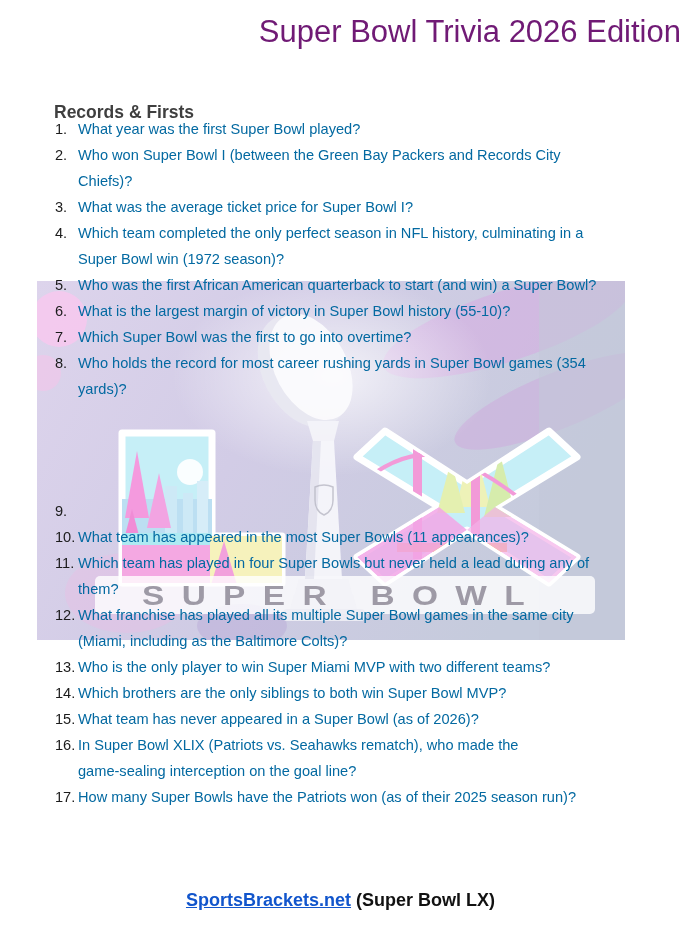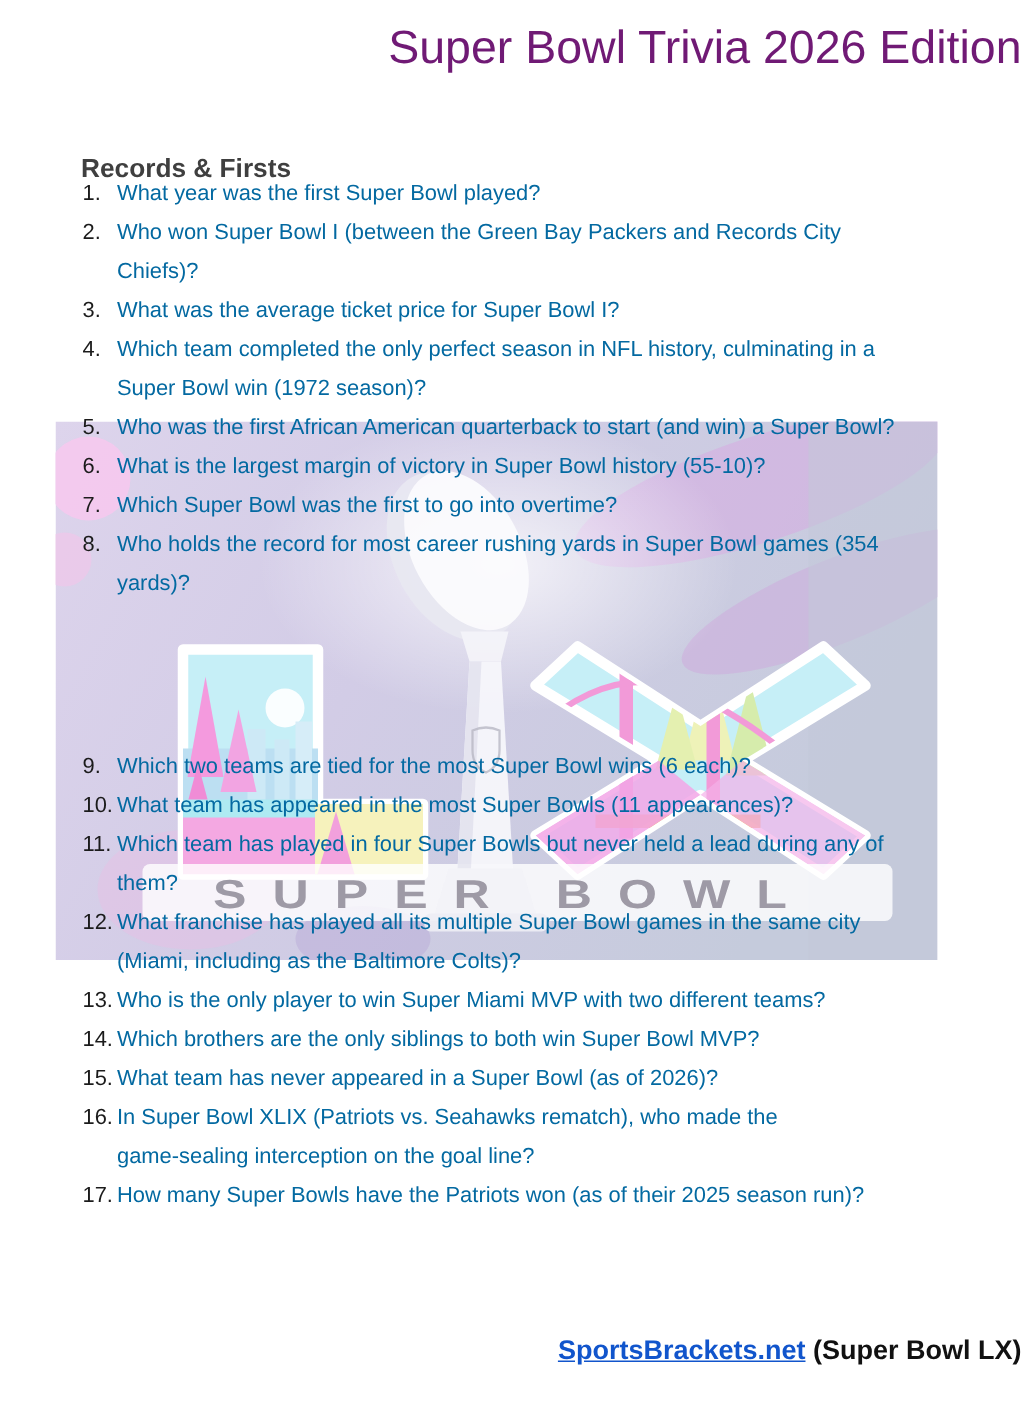--- a/index.html
+++ b/index.html
@@ -32,21 +32,21 @@
   .list2{top:498px;}
   .q-row{display:flex;height:26px;line-height:26px;}
   .q-num{
     flex:0 0 23px;font-size:14.6px;color:#1b1b1b;white-space:nowrap;
   }
   .q-text{
     font-size:14.6px;color:#0369a1;white-space:nowrap;
   }
   .footer{
     position:absolute;top:889px;left:0;width:100%;
-    text-align:right;font-size:18px;font-weight:bold;color:#111111;
+    text-align:center;font-size:18px;font-weight:bold;color:#111111;
     line-height:22px;
   }
   .flink{
     color:#1155cc;text-decoration:underline;font-weight:bold;cursor:pointer;
   }
   .fsuffix{white-space:pre;}
 </style>
 </head>
 <body>
 
@@ -180,21 +180,20 @@
         </div>
         <div class="q-row">
           <span class="q-num"></span>
           <span class="q-text">yards)?</span>
         </div>
       </div>
 
     <div class="qlist list2">
         <div class="q-row">
           <span class="q-num">9.</span>
-          <span class="q-text">Which two teams are tied for the most Super Bowl wins (6 each)?</span>
         </div>
         <div class="q-row">
           <span class="q-num">10.</span>
           <span class="q-text">What team has appeared in the most Super Bowls (11 appearances)?</span>
         </div>
         <div class="q-row">
           <span class="q-num">11.</span>
           <span class="q-text">Which team has played in four Super Bowls but never held a lead during any of</span>
         </div>
         <div class="q-row">

